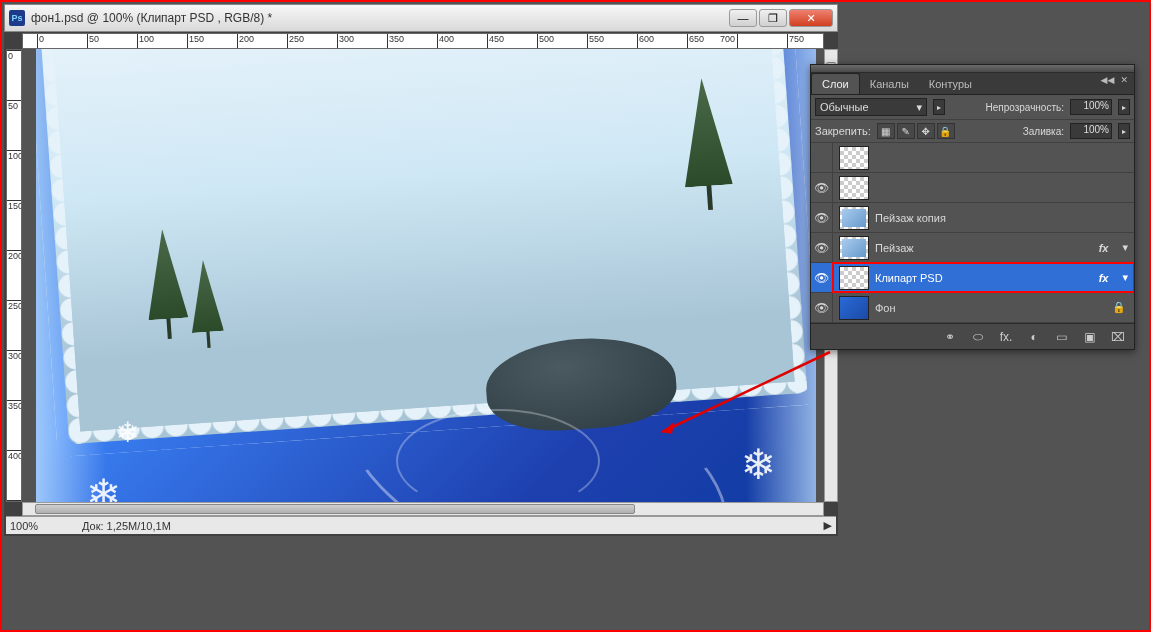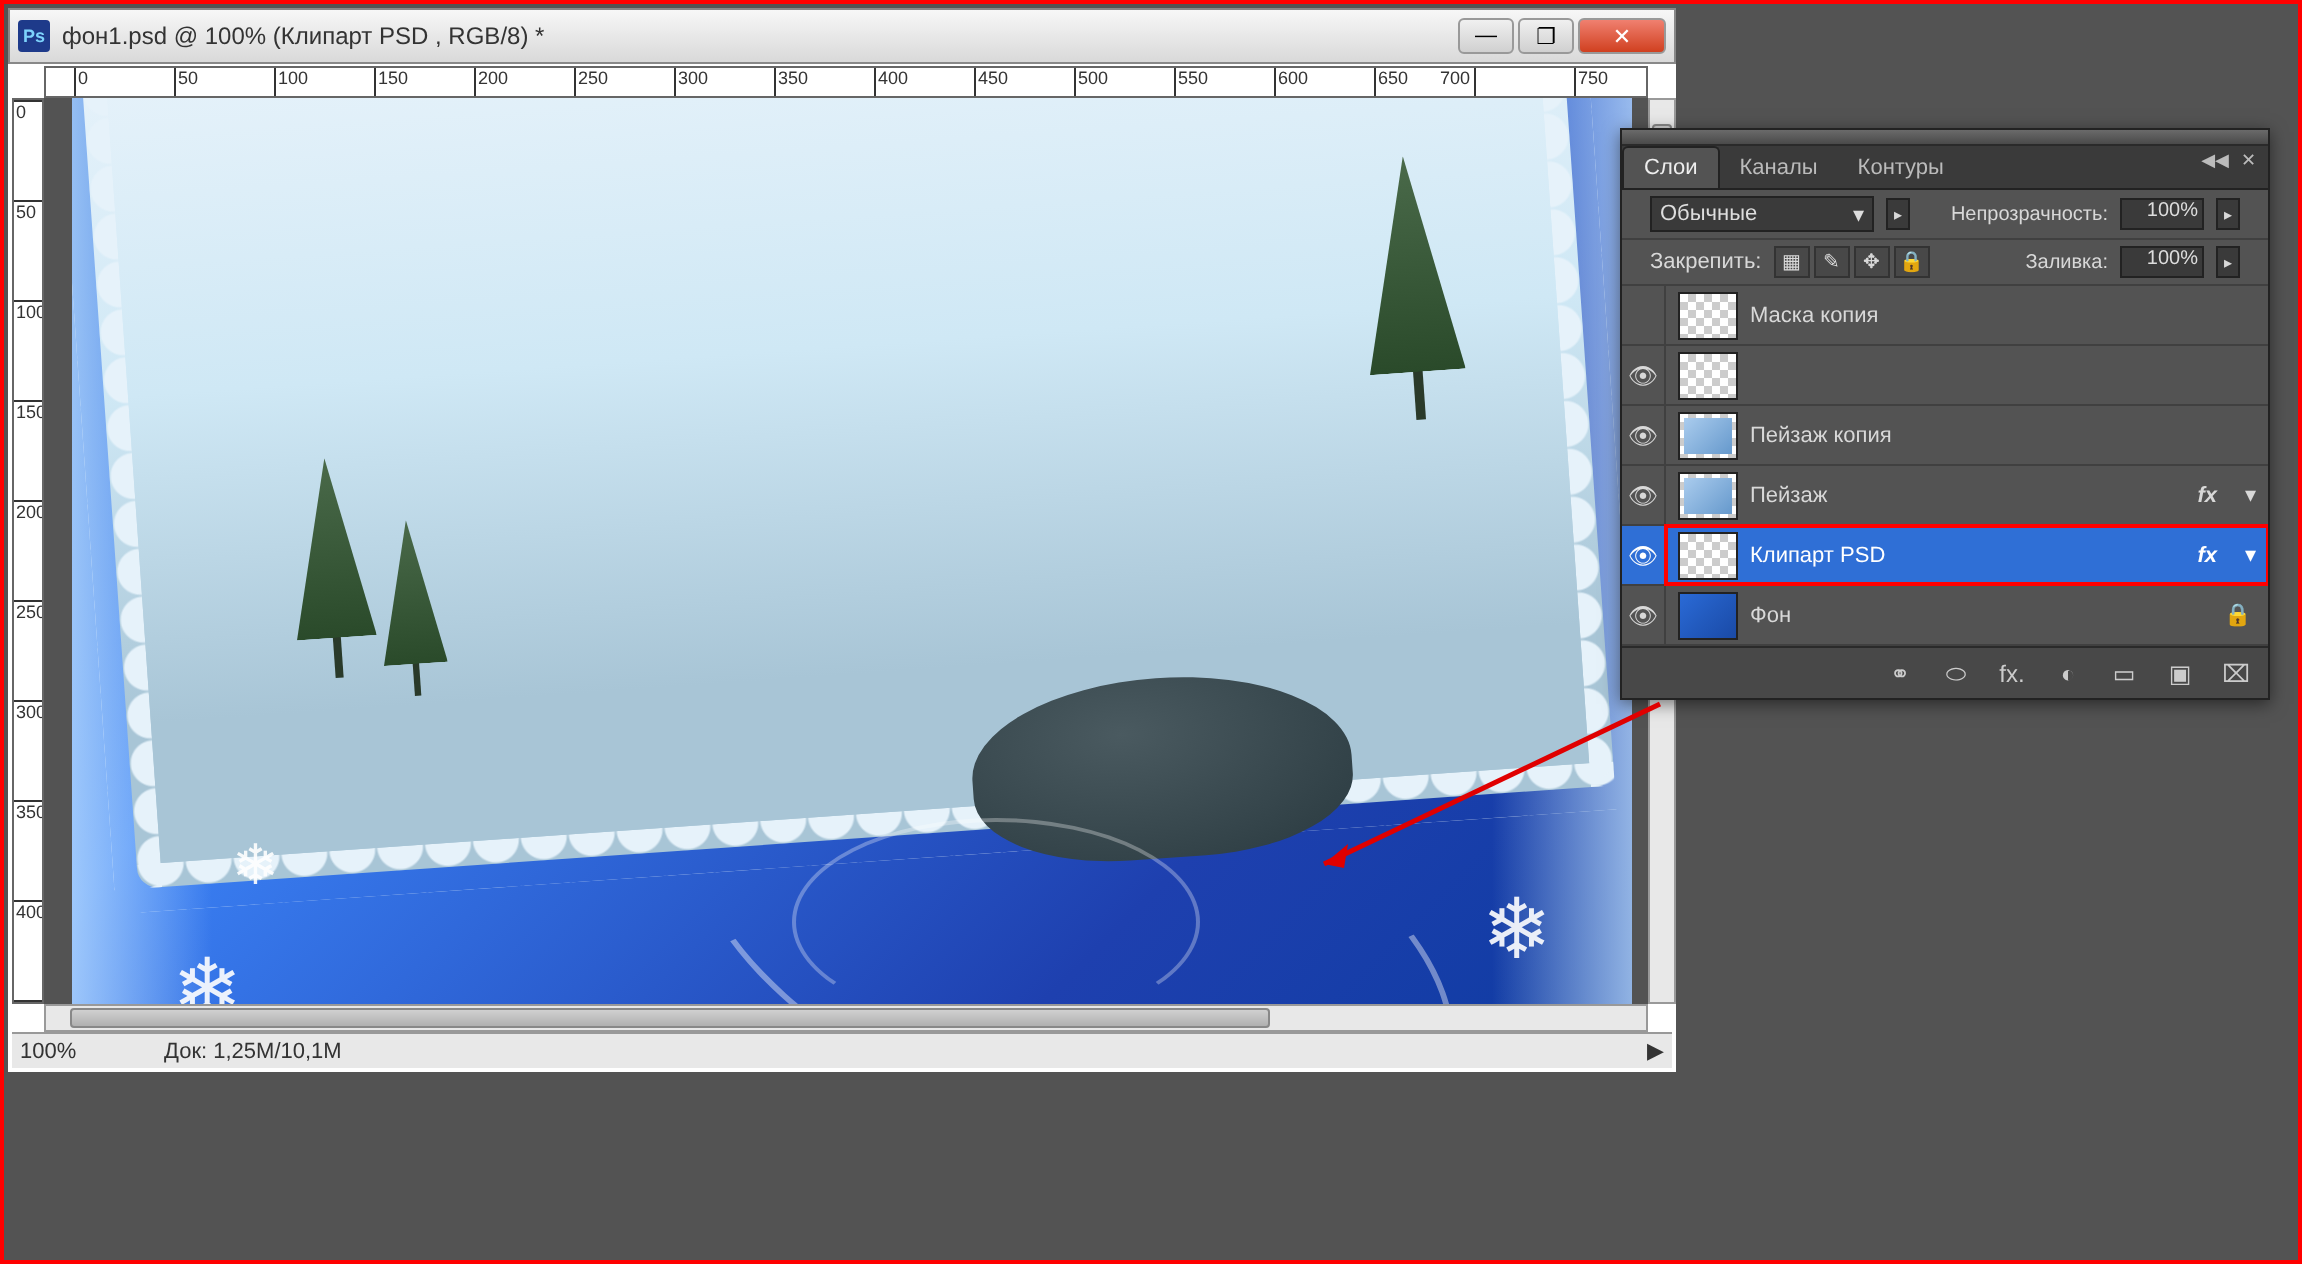--- a/index.html
+++ b/index.html
@@ -1,21 +1,21 @@
 <!DOCTYPE html>
 <html><head>
 <meta charset="utf-8">
 <style>
 * { box-sizing: border-box; margin: 0; padding: 0; }
 body { font-family: "Segoe UI", Tahoma, sans-serif; font-size: 11px; background: #8a8a8a; width: 1151px; height: 632px; position: relative; overflow: hidden; }
 
 .outer-frame { position: absolute; inset: 0; border: 2px solid #ff0000; background: #535353; }
 
 
-.doc-window { position: absolute; left: 2px; top: 2px; width: 834px; height: 532px; background: #ffffff; }
+.doc-window { position: absolute; left: 2px; top: 2px; width: 834px; height: 532px; background: #404040; }
 
 .titlebar { height: 28px; background: linear-gradient(#f7f7f7, #d9d9d9); border: 1px solid #888; display: flex; align-items: center; padding: 0 4px; }
 .titlebar .ps-icon { width: 16px; height: 16px; background: #1e3a8a; color: #7dd3fc; font-size: 9px; font-weight: bold; display: flex; align-items: center; justify-content: center; margin-right: 6px; border-radius: 2px; }
 .titlebar .title { flex: 1; color: #333; font-size: 12px; }
 .titlebar .win-btns { display: flex; gap: 2px; }
 .titlebar .win-btn { width: 28px; height: 18px; border: 1px solid #999; background: linear-gradient(#f0f0f0,#d0d0d0); border-radius: 3px; display: flex; align-items: center; justify-content: center; font-size: 11px; cursor: pointer; }
 .titlebar .win-btn.close { background: linear-gradient(#f08070,#d04020); color: #fff; width: 44px; }
 
 .ruler-h { position: absolute; top: 29px; left: 18px; right: 14px; height: 16px; background: #fff; border: 1px solid #666; overflow: hidden; }
 .ruler-v { position: absolute; top: 45px; left: 2px; width: 16px; bottom: 34px; background: #fff; border: 1px solid #666; overflow: hidden; }
@@ -62,21 +62,21 @@
 
 
 .panel { position: absolute; right: 14px; top: 62px; width: 325px; background: #535353; border: 1px solid #222; box-shadow: 0 2px 8px rgba(0,0,0,0.5); color: #d8d8d8; }
 .panel-tabgrip { height: 8px; background: linear-gradient(#6a6a6a,#4a4a4a); border-bottom: 1px solid #2a2a2a; }
 .panel-tabs { height: 22px; background: #3a3a3a; display: flex; align-items: flex-end; border-bottom: 1px solid #222; }
 .panel-tab { padding: 4px 10px; font-size: 11px; color: #bbb; cursor: pointer; }
 .panel-tab.active { background: #535353; color: #eee; border: 1px solid #222; border-bottom: none; border-radius: 3px 3px 0 0; }
 .panel-close { position: absolute; right: 4px; top: 10px; display: flex; gap: 2px; }
 .panel-close span { font-size: 9px; color: #bbb; padding: 0 2px; cursor: pointer; }
 
-.panel-row { display: flex; align-items: center; padding: 3px 14px; gap: 6px; border-bottom: 1px solid #404040; font-size: 11px; }
+.panel-row { display: flex; align-items: center; padding: 3px 4px; gap: 6px; border-bottom: 1px solid #404040; font-size: 11px; }
 .blend-select { flex: 0 0 112px; height: 18px; background: #3a3a3a; border: 1px solid #222; color: #ddd; padding: 0 4px; display: flex; align-items: center; justify-content: space-between; cursor: pointer; }
 .opacity-label { font-size: 10px; }
 .pct-input { width: 42px; height: 16px; background: #3a3a3a; border: 1px solid #222; color: #ddd; text-align: right; padding-right: 2px; font-size: 10px; }
 .arrow-btn { width: 12px; height: 16px; background: #3a3a3a; border: 1px solid #222; display: flex; align-items: center; justify-content: center; font-size: 8px; cursor: pointer; }
 
 .lock-row .lock-icons { display: flex; gap: 2px; }
 .lock-row .lock-icons span { width: 18px; height: 16px; background: #484848; border: 1px solid #333; display: flex; align-items: center; justify-content: center; font-size: 10px; cursor: pointer; }
 
 .layers-list { max-height: 200px; overflow: hidden; }
 .layer-row { display: flex; align-items: center; height: 30px; border-bottom: 1px solid #404040; cursor: pointer; }
@@ -249,21 +249,20 @@
       <span class="opacity-label">Заливка:</span>
       <div class="pct-input">100%</div>
       <div class="arrow-btn">▸</div>
     </div>
 
     <div class="layers-list" id="layers-list">
         <div class="layer-row">
           <div class="layer-eye"></div>
           <div class="layer-row-inner">
             <div class="layer-thumb checker"></div>
-            <div class="layer-name">Маска копия</div>
           </div>
         </div>
         <div class="layer-row">
           <div class="layer-eye">👁</div>
           <div class="layer-row-inner">
             <div class="layer-thumb checker"></div>
           </div>
         </div>
         <div class="layer-row">
           <div class="layer-eye">👁</div>

